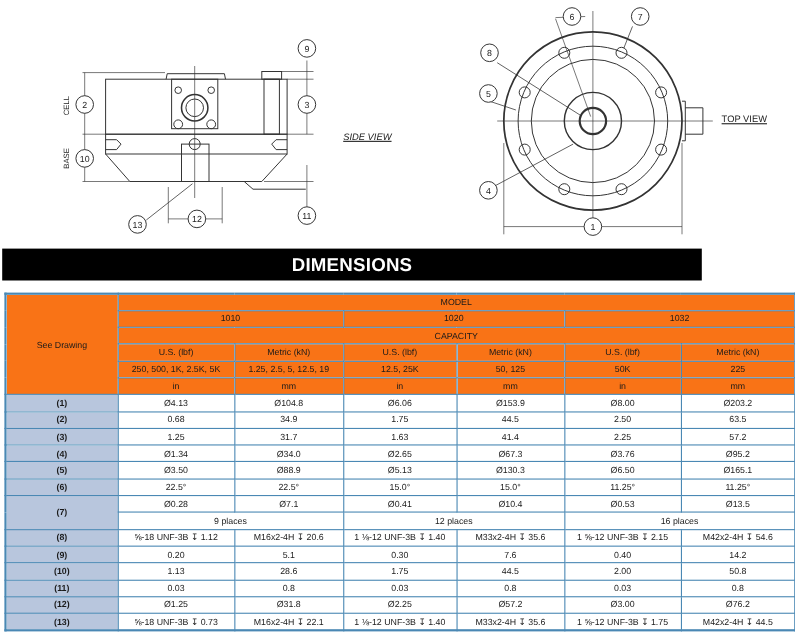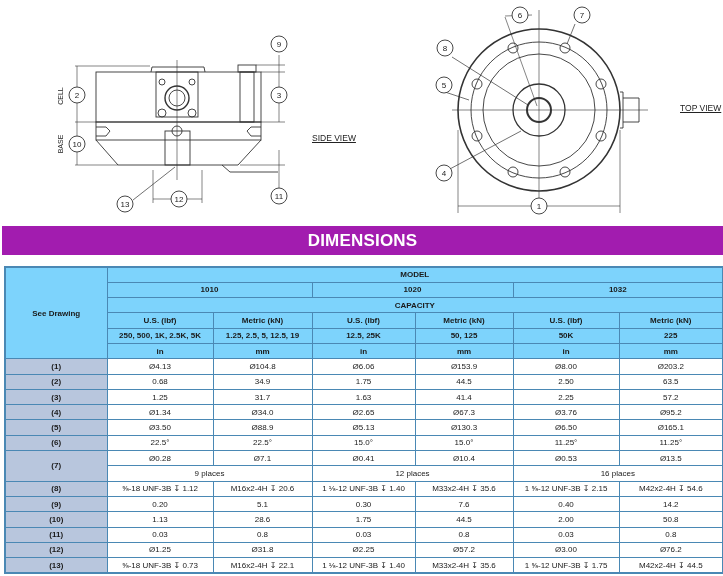--- a/index.html
+++ b/index.html
@@ -8,34 +8,34 @@
       font-family: "Liberation Sans", sans-serif; color: #1a1a1a;
       position: relative; overflow: hidden;
     }
     .drawings { position: absolute; left: 0; top: 0; width: 723px; height: 222px; }
     .drawings svg { position: absolute; left: 0; top: 0; }
     .view-label {
       position: absolute; font-size: 8.5px; text-decoration: underline; color: #222;
       font-family: "Liberation Sans", sans-serif;
     }
     .banner {
-      position: absolute; left: 2px; top: 226px; width: 721px; height: 29px;
-      background: #a21caf; color: #ffffff; font-weight: bold; font-size: 17px;
+      position: absolute; left: 2px; top: 226px; width: 636px; height: 29px;
+      background: #000000; color: #ffffff; font-weight: bold; font-size: 17px;
       display: flex; align-items: center; justify-content: center; letter-spacing: 0.2px;
     }
     table.dims {
       position: absolute; left: 4px; top: 266px; width: 718px;
       border-collapse: collapse; table-layout: fixed;
       font-size: 8px;
     }
     table.dims td {
       border: 1px solid #4a88b4; text-align: center; vertical-align: middle;
       height: 15.3px; padding: 0 2px; white-space: nowrap; overflow: hidden;
     }
-    table.dims td.hdr { background: #7dd3fc; font-weight: bold; color: #1a1a1a; }
+    table.dims td.hdr { background: #f97316; font-weight: normal; color: #1a1a1a; }
     table.dims td.side { background: #b8c6dd; font-weight: bold; }
     table.dims td.val { background: #ffffff; }
     table.dims { border: 2px solid #4a88b4; }
   </style>
 </head>
 <body>
 
 <div class="drawings">
 
   <svg width="360" height="222" viewBox="0 0 360 222">
@@ -149,22 +149,22 @@
     <g font-family="Liberation Sans, sans-serif" font-size="8" fill="#222" text-anchor="middle">
       <text x="539" y="209">1</text>
       <text x="444" y="176">4</text>
       <text x="444" y="88">5</text>
       <text x="520" y="18">6</text>
       <text x="582" y="18">7</text>
       <text x="445" y="51">8</text>
     </g>
   </svg>
 
-  <div class="view-label" style="left:312px; top:133px;">SIDE VIEW</div>
-  <div class="view-label" style="left:680px; top:103px;">TOP VIEW</div>
+  <div class="view-label" style="left:312px; top:119px;font-style:italic;">SIDE VIEW</div>
+  <div class="view-label" style="left:656px; top:103px;">TOP VIEW</div>
 </div>
 
 <div class="banner">DIMENSIONS</div>
 
 <table class="dims">
   <colgroup>
     <col style="width:102px">
     <col style="width:106px">
       <col style="width:99px">
     <col style="width:103px">

